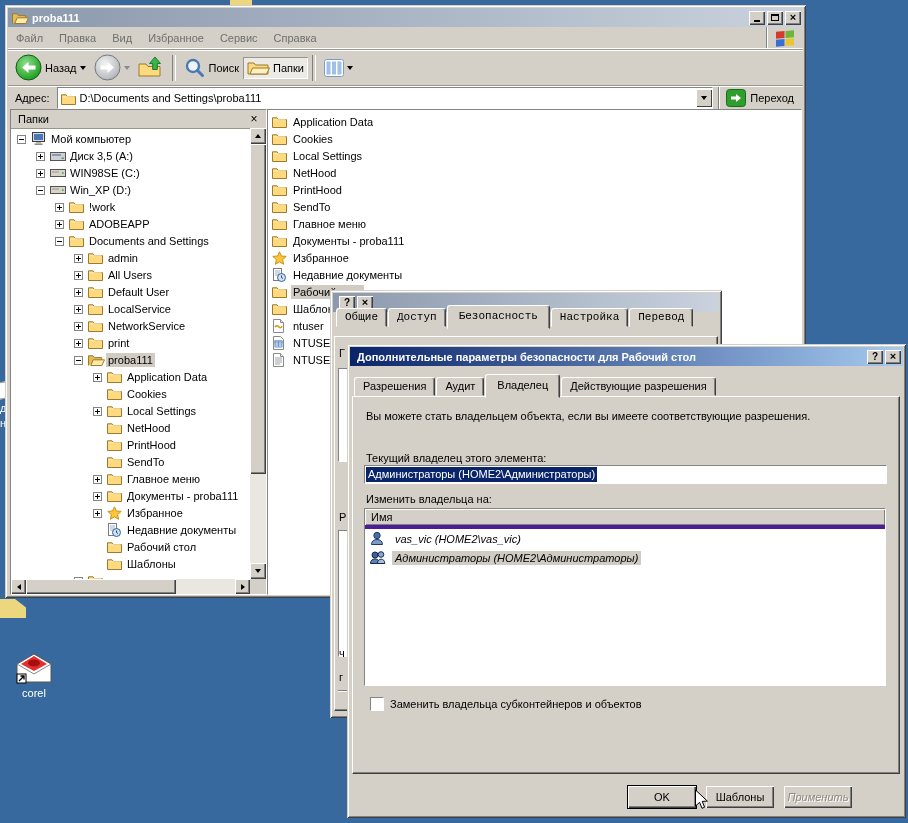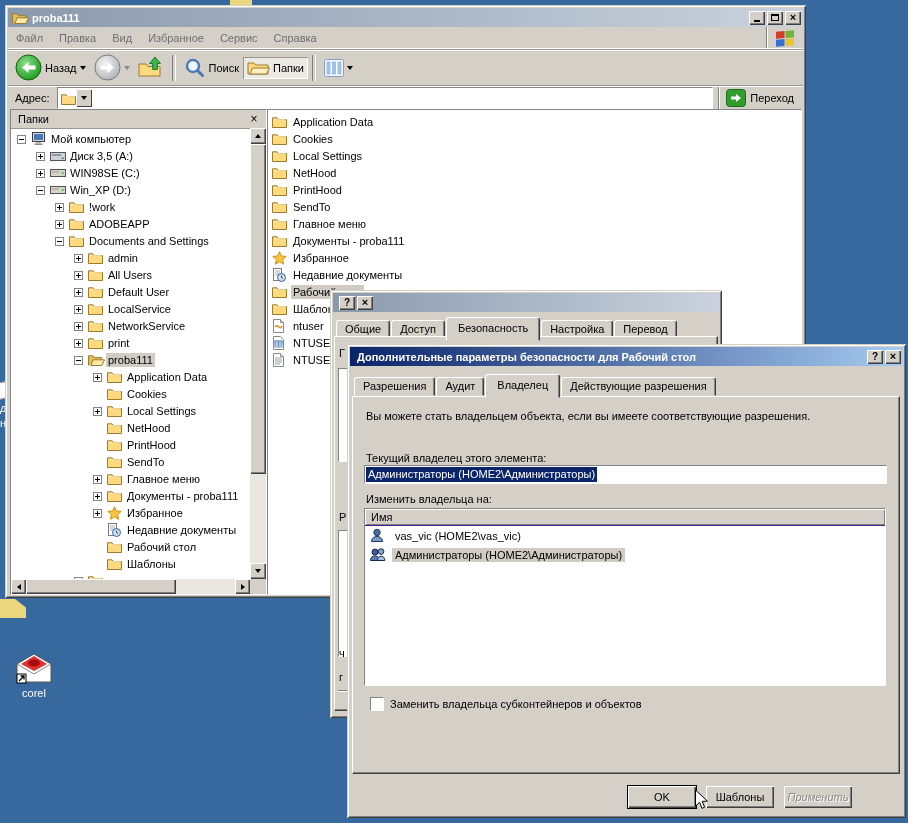--- a/index.html
+++ b/index.html
@@ -78,42 +78,42 @@
   
   .tabs{position:absolute;display:flex;align-items:flex-end;height:23px;}
   .tab{height:17px;line-height:17px;padding:0 8px;background:#D4D0C8;position:relative;
     border:1px solid;border-color:#fff #404040 #D4D0C8 #fff;border-radius:3px 3px 0 0;
     box-shadow:inset -1px 0 0 #808080;margin-right:1px;}
   .tab.active{height:22px;line-height:20px;padding:0 11px;margin-bottom:-2px;z-index:4;}
   .tabpage{position:absolute;background:#D4D0C8;border:1px solid;border-color:#fff #404040 #404040 #fff;
     box-shadow:inset -1px -1px 0 #808080;}
   #explorer{left:5px;top:5px;width:801px;height:593px;z-index:1;}
   #props{left:330px;top:290px;width:392px;height:428px;z-index:5;}
-  #props .tabs{left:6px;top:26px;}
+  #props .tabs{left:6px;top:14px;font-family:Liberation Mono, monospace;}
   #props .tabpage{left:4px;top:46px;right:4px;bottom:7px;}
   .pbox{position:absolute;left:8px;width:372px;background:#fff;border:1px solid;border-color:#848484 #fff #fff #848484;}
   .pb1{top:78px;height:92px;}
   .pb2{top:240px;height:125px;}
   .pline{position:absolute;left:8px;width:368px;height:0;top:400px;border-top:1px solid #808080;box-shadow:0 1px 0 #fff;}
   .pfrag{position:absolute;left:9px;z-index:2;}
   #sec{left:347px;top:344px;width:559px;height:474px;z-index:10;}
   #sec .tabs{left:7px;top:29px;}
   #sec .tabpage{left:5px;top:52px;width:546px;height:376px;}
   .desc{position:absolute;left:19px;top:66px;width:512px;}
   .lbl{position:absolute;left:19px;}
   .lbl1{top:108px;}
   .lbl2{top:149px;}
   .field{position:absolute;left:17px;top:121px;width:520px;height:17px;background:#fff;
     border:1px solid;border-color:#848484 #fff #fff #848484;display:flex;align-items:center;padding-left:1px;}
   .selhl{background:#0A246A;color:#fff;padding:0 2px;line-height:15px;white-space:nowrap;}
   .olist{position:absolute;left:17px;top:164px;width:520px;height:176px;background:#fff;
     border:1px solid;border-color:#848484 #fff #fff #848484;overflow:hidden;}
   .ohead{height:16px;line-height:16px;background:#D4D0C8;padding-left:6px;
-    box-shadow:inset 1px 1px 0 #fff,inset -1px -1px 0 #808080;border-bottom:1px solid #4c1d95;}
-  .orow{height:19px;display:flex;align-items:center;padding-left:5px;gap:5px;white-space:nowrap;}
+    box-shadow:inset 1px 1px 0 #fff,inset -1px -1px 0 #808080;border-bottom:4px solid #4c1d95;}
+  .orow{height:19px;display:flex;align-items:center;padding-left:5px;gap:5px;white-space:nowrap;font-style:italic;}
   .oicon{width:17px;display:flex;flex:none;}
   .olabel{padding:1px 3px;}
   .osel .olabel{background:#D0CCC3;}
   .chk{position:absolute;left:23px;top:353px;width:12px;height:12px;background:#fff;
     border:1px solid;border-color:#848484 #fff #fff #848484;}
   .chklbl{position:absolute;left:43px;top:354px;}
   .btn{position:absolute;top:442px;width:68px;height:22px;background:#D4D0C8;text-align:center;line-height:22px;
     box-shadow:inset 1px 1px 0 #fff,inset -1px -1px 0 #404040,inset -2px -2px 0 #808080;}
   #btn-ok{left:281px;box-shadow:0 0 0 1px #000,inset 1px 1px 0 #fff,inset -1px -1px 0 #404040,inset -2px -2px 0 #808080;}
   #btn-cancel{left:359px;}
@@ -268,20 +268,21 @@
   </div>
   <div class="addr-row">
     <span class="addr-label">Адрес:</span>
     <div class="addr-combo">
       <span style="display:flex;">
           <svg width="15" height="13" viewBox="0 0 15 13">
             <path d="M.5 12.5V2.8h4.6l1.3 1.8h8.1v7.9z" fill="#FFD97E" stroke="#9C7B2F"></path>
             <path d="M1.5 4.8h12.2" stroke="#FFEDB0" fill="none"></path>
           </svg>
         </span>
+      <span class="addr-text">D:\Documents and Settings\proba111</span>
       <span class="combo-btn">
           <span class="tri-d"></span>
         </span>
     </div>
     <div class="go-btn">
       <span style="display:flex;">
           <svg width="20" height="18" viewBox="0 0 20 18">
             <rect x=".5" y=".5" width="19" height="17" rx="3" fill="#2f9e2f" stroke="#176e17"></rect>
             <path d="M5 7.5h5V5l5 4-5 4v-2.5H5z" fill="#fff"></path>
           </svg>

